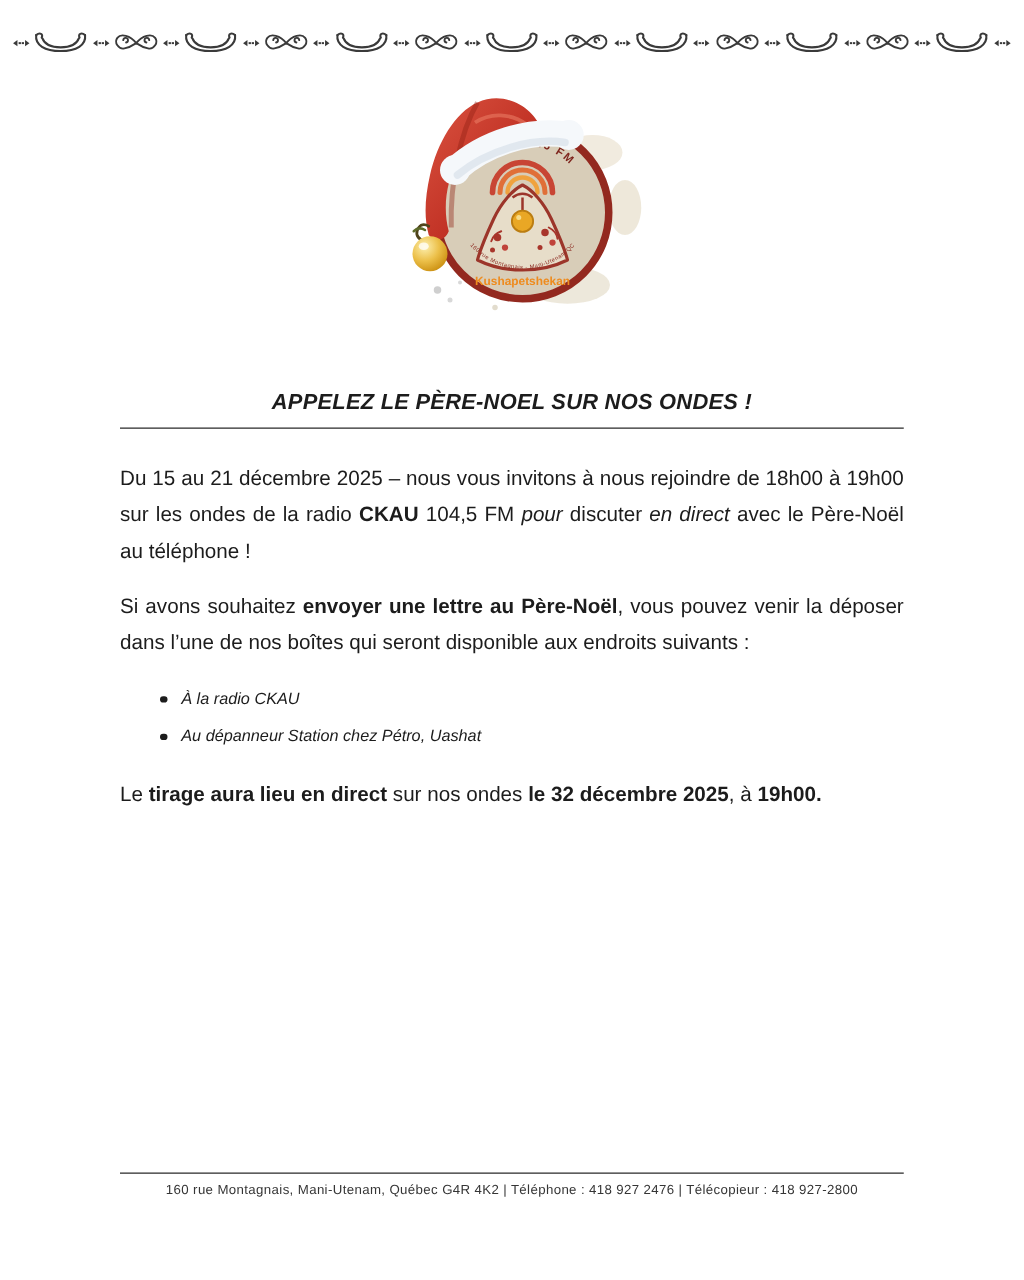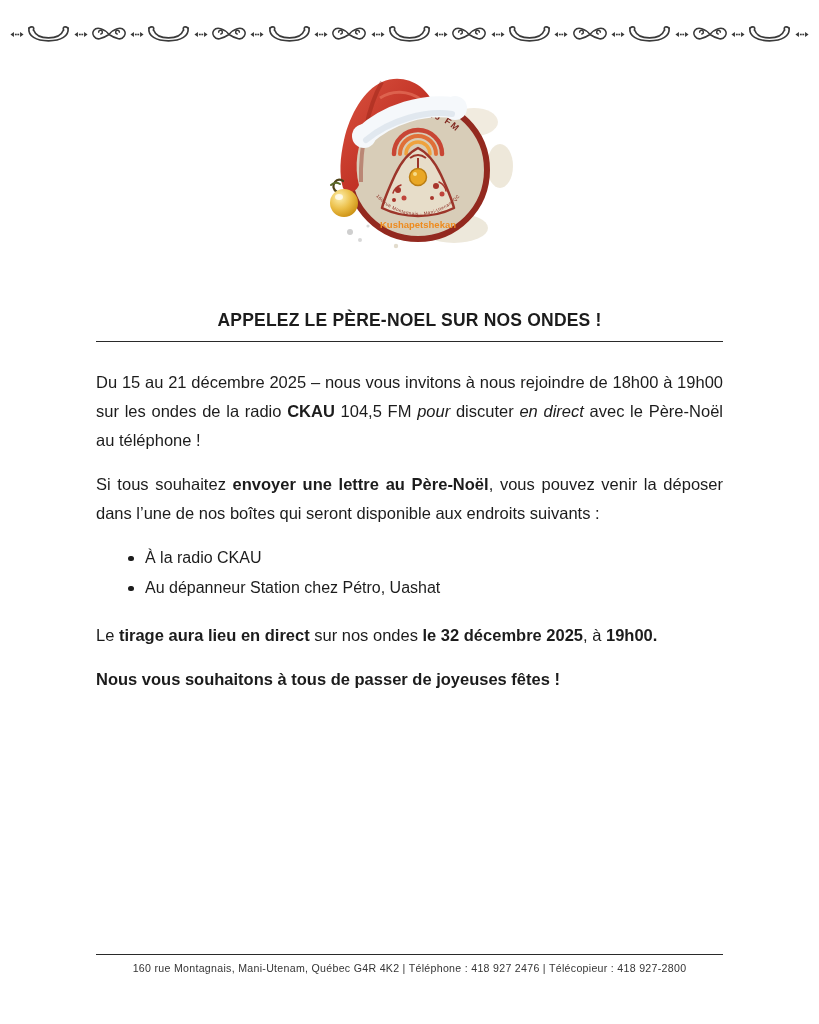--- a/index.html
+++ b/index.html
@@ -14,43 +14,43 @@
     display:flex; align-items:center; justify-content:space-between;
     padding:16px 10px 0 10px; height:52px;
   }
   .ornament-row svg { display:block; }
   
   .logo-wrap { width:212px; margin:18px auto 0; }
   
   .title-block { margin:50px 96px 0; }
   h1.doc-title {
     margin:0 0 10px 0; text-align:center;
-    font-size:17.5px; font-weight:700; letter-spacing:.2px;
+    font-size:17.5px; font-weight:700; letter-spacing:.2px;font-style:italic;
   }
   .title-rule { border:0; border-top:1.6px solid #2a2a2a; margin:0; }
   
   .content { padding:26px 96px 0; }
   .content p {
     margin:0 0 15px 0; font-size:16.5px; line-height:29px;
     text-align:justify;
   }
   .content p.no-justify { text-align:left; }
   ul.locations {
     margin:8px 0 18px 0; padding-left:49px; list-style:none;
   }
   ul.locations li {
-    position:relative; font-size:16px; line-height:30px;
+    position:relative; font-size:13px; line-height:30px;font-style:italic;
   }
   ul.locations li::before {
     content:""; position:absolute; left:-17px; top:12.5px;
     width:5.5px; height:5.5px; border-radius:50%; background:#1c1c1c;
   }
   .bold { font-weight:700;text-align:right; }
   
-  .footer { position:absolute; left:96px; right:96px; top:938px;margin-top:16px; }
+  .footer { position:absolute; left:96px; right:96px; top:938px; }
   .footer-rule { border:0; border-top:1.6px solid #2a2a2a; margin:0 0 7px 0; }
   .footer-text {
     text-align:center; font-size:10.6px; color:#353535; letter-spacing:.3px;
   }
 </style>
 </head>
 <body>
 
 <svg width="0" height="0" style="position:absolute" aria-hidden="true">
   <defs>
@@ -248,29 +248,28 @@
     </svg>
   </div>
 
   <div class="title-block">
     <h1 class="doc-title">APPELEZ LE PÈRE-NOEL SUR NOS ONDES !</h1>
     <hr class="title-rule">
   </div>
 
   <div class="content">
     <p><span>Du 15 au 21 décembre 2025 – nous vous invitons à nous rejoindre de 18h00 à 19h00 sur les ondes de la radio </span><span class="bold">CKAU</span><span> 104,5 FM </span><span style="font-style: italic;">pour</span><span> discuter </span><span style="font-style: italic;">en direct</span><span> avec le Père-Noël au téléphone !</span></p>
-    <p><span>Si tous souhaitez </span><span class="bold">envoyer une lettre au Père-Noël</span><span>, vous pouvez venir la déposer dans l’une de nos boîtes qui seront disponible aux endroits suivants :</span></p>
+    <p><span>Si avons souhaitez </span><span class="bold">envoyer une lettre au Père-Noël</span><span>, vous pouvez venir la déposer dans l’une de nos boîtes qui seront disponible aux endroits suivants :</span></p>
 
     <ul class="locations">
       <li>À la radio CKAU</li>
       <li>Au dépanneur Station chez Pétro, Uashat</li>
     </ul>
 
     <p class="no-justify"><span>Le </span><span class="bold">tirage aura lieu en direct</span><span> sur nos ondes </span><span class="bold">le 32 décembre 2025</span><span>, à </span><span class="bold">19h00.</span></p>
-    <p class="no-justify"><span class="bold">Nous vous souhaitons à tous de passer de joyeuses fêtes !</span></p>
   </div>
 
   <div class="footer">
     <hr class="footer-rule">
     <div class="footer-text">160 rue Montagnais, Mani-Utenam, Québec G4R 4K2  |  Téléphone : 418 927 2476  |  Télécopieur : 418 927-2800</div>
   </div>
 
 </div>
 
 </body></html>

